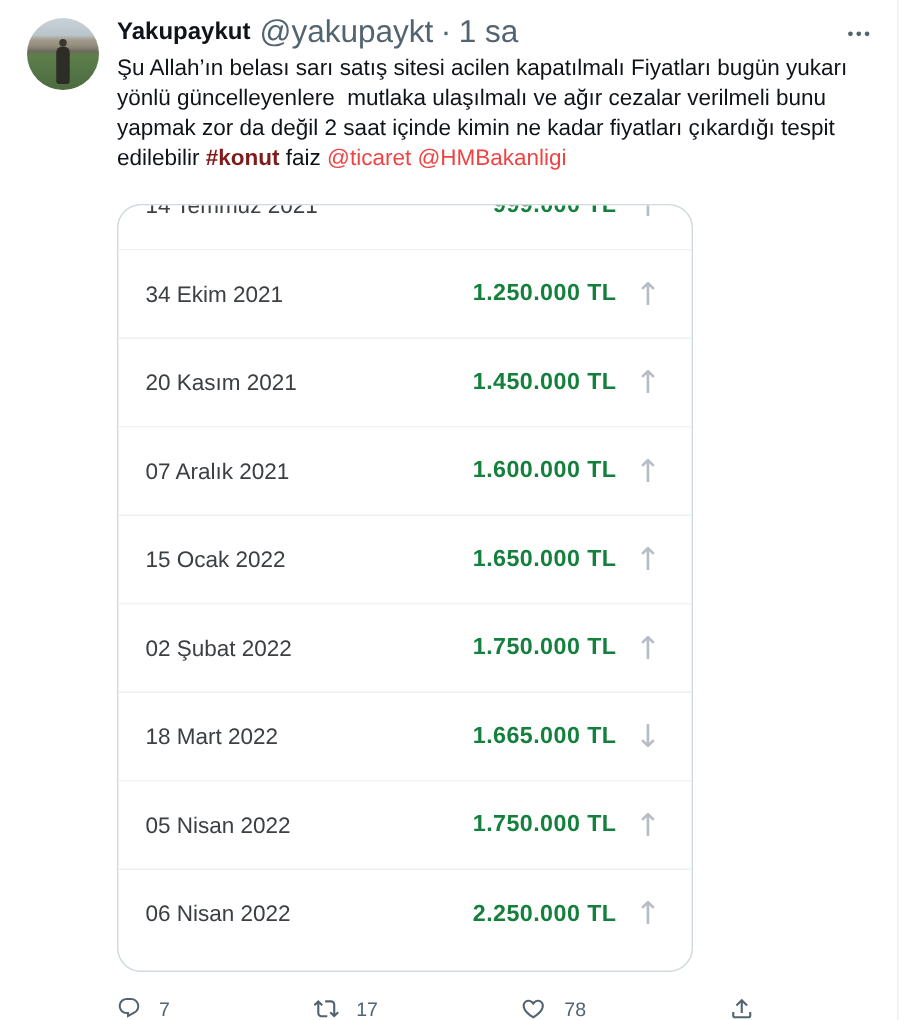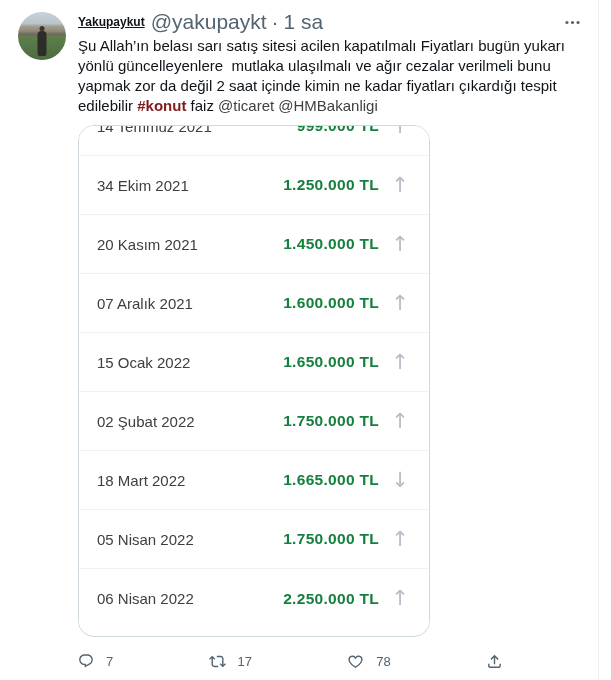--- a/index.html
+++ b/index.html
@@ -35,39 +35,39 @@
   }
   .avatar .figure::after {
     content:""; position:absolute; left:2px; top:-5px;
     width:5px; height:5px; border-radius:50%; background:#3a372f;
   }
 
   .content { margin-left:60px; width:512px; }
 
   
   .header { display:flex; align-items:center; height:20px; }
-  .name { font-size:12px; font-weight:700; color:#0f1419; cursor:pointer;text-decoration:underline; }
+  .name { font-size:16px; font-weight:700; color:#0f1419; cursor:pointer; }
   .meta { display:flex; align-items:center; gap:5px; margin-left:6px; color:#536471; font-size:21px; }
   .meta span { cursor:pointer; }
   .more-button {
     margin-left:auto; margin-right:8px; color:#536471; cursor:pointer;
     display:flex; align-items:center;
   }
 
   
   .text {
     margin-top:4px; font-size:15px; line-height:20px; color:#0f1419;
     white-space:pre-wrap;
   }
   .text .hashtag { color:#7f1d1d; font-weight:700; cursor:pointer; }
-  .text .mention { color:#404040; cursor:pointer; }
+  .text .mention { color:#ef4444; cursor:pointer; }
 
   
   .card {
-    margin-top:9px; width:352px; height:512px; box-sizing:border-box;
+    margin-top:20px; width:384px; height:512px; box-sizing:border-box;
     border:1px solid #cfd9de; border-radius:16px;
     overflow:hidden; background:#fff; cursor:pointer;
   }
   .row {
     height:59px; box-sizing:border-box;
     display:flex; align-items:center;
     padding:0 16px 0 18px;
     border-bottom:1px solid #eef0f3;
     background:#fff;
   }

